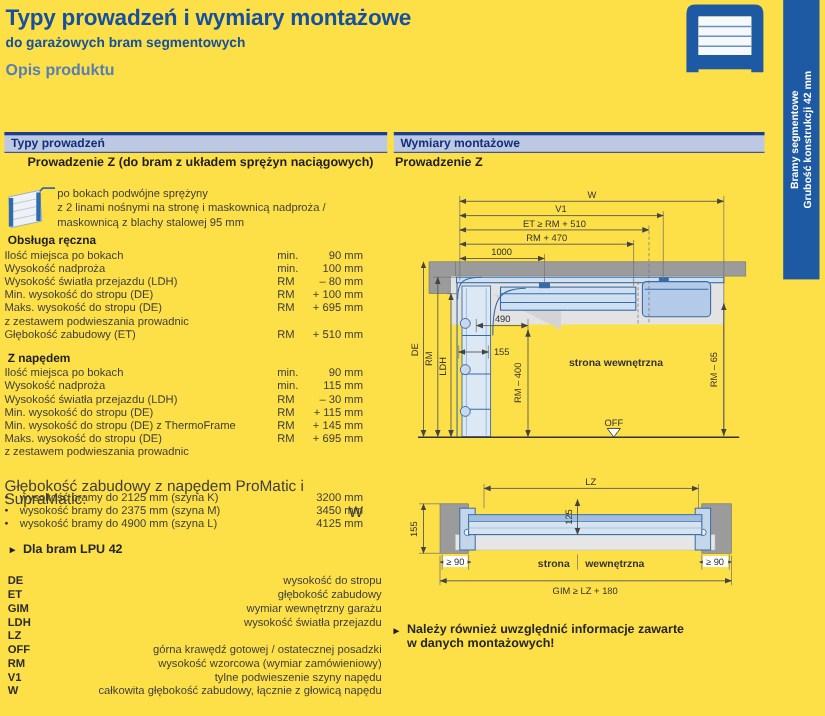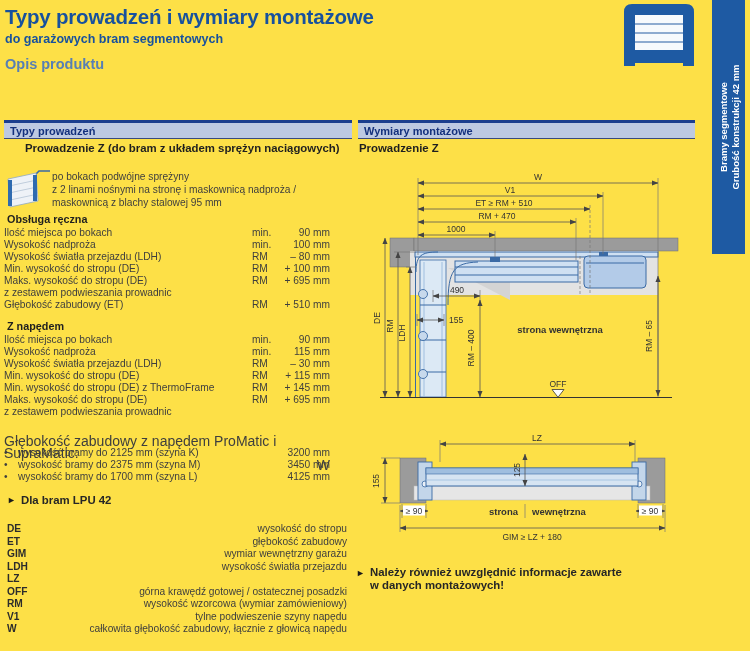--- a/index.html
+++ b/index.html
@@ -206,21 +206,21 @@
         <span class="bl">wysokość bramy do 2125 mm (szyna K)</span>
         <span class="bv">3200 mm</span>
       </div>
     <div class="brow">
         <span class="bdot">•</span>
         <span class="bl">wysokość bramy do 2375 mm (szyna M)</span>
         <span class="bv">3450 mm</span>
       </div>
     <div class="brow">
         <span class="bdot">•</span>
-        <span class="bl">wysokość bramy do 1700 mm (szyna L)</span>
+        <span class="bl">wysokość bramy do 4900 mm (szyna L)</span>
         <span class="bv">4125 mm</span>
       </div>
   </div>
 
   <div class="abs note note-left">
     <span class="arr">►</span>
     <span>Dla bram LPU 42</span>
   </div>
 
   <div class="abs legend">

